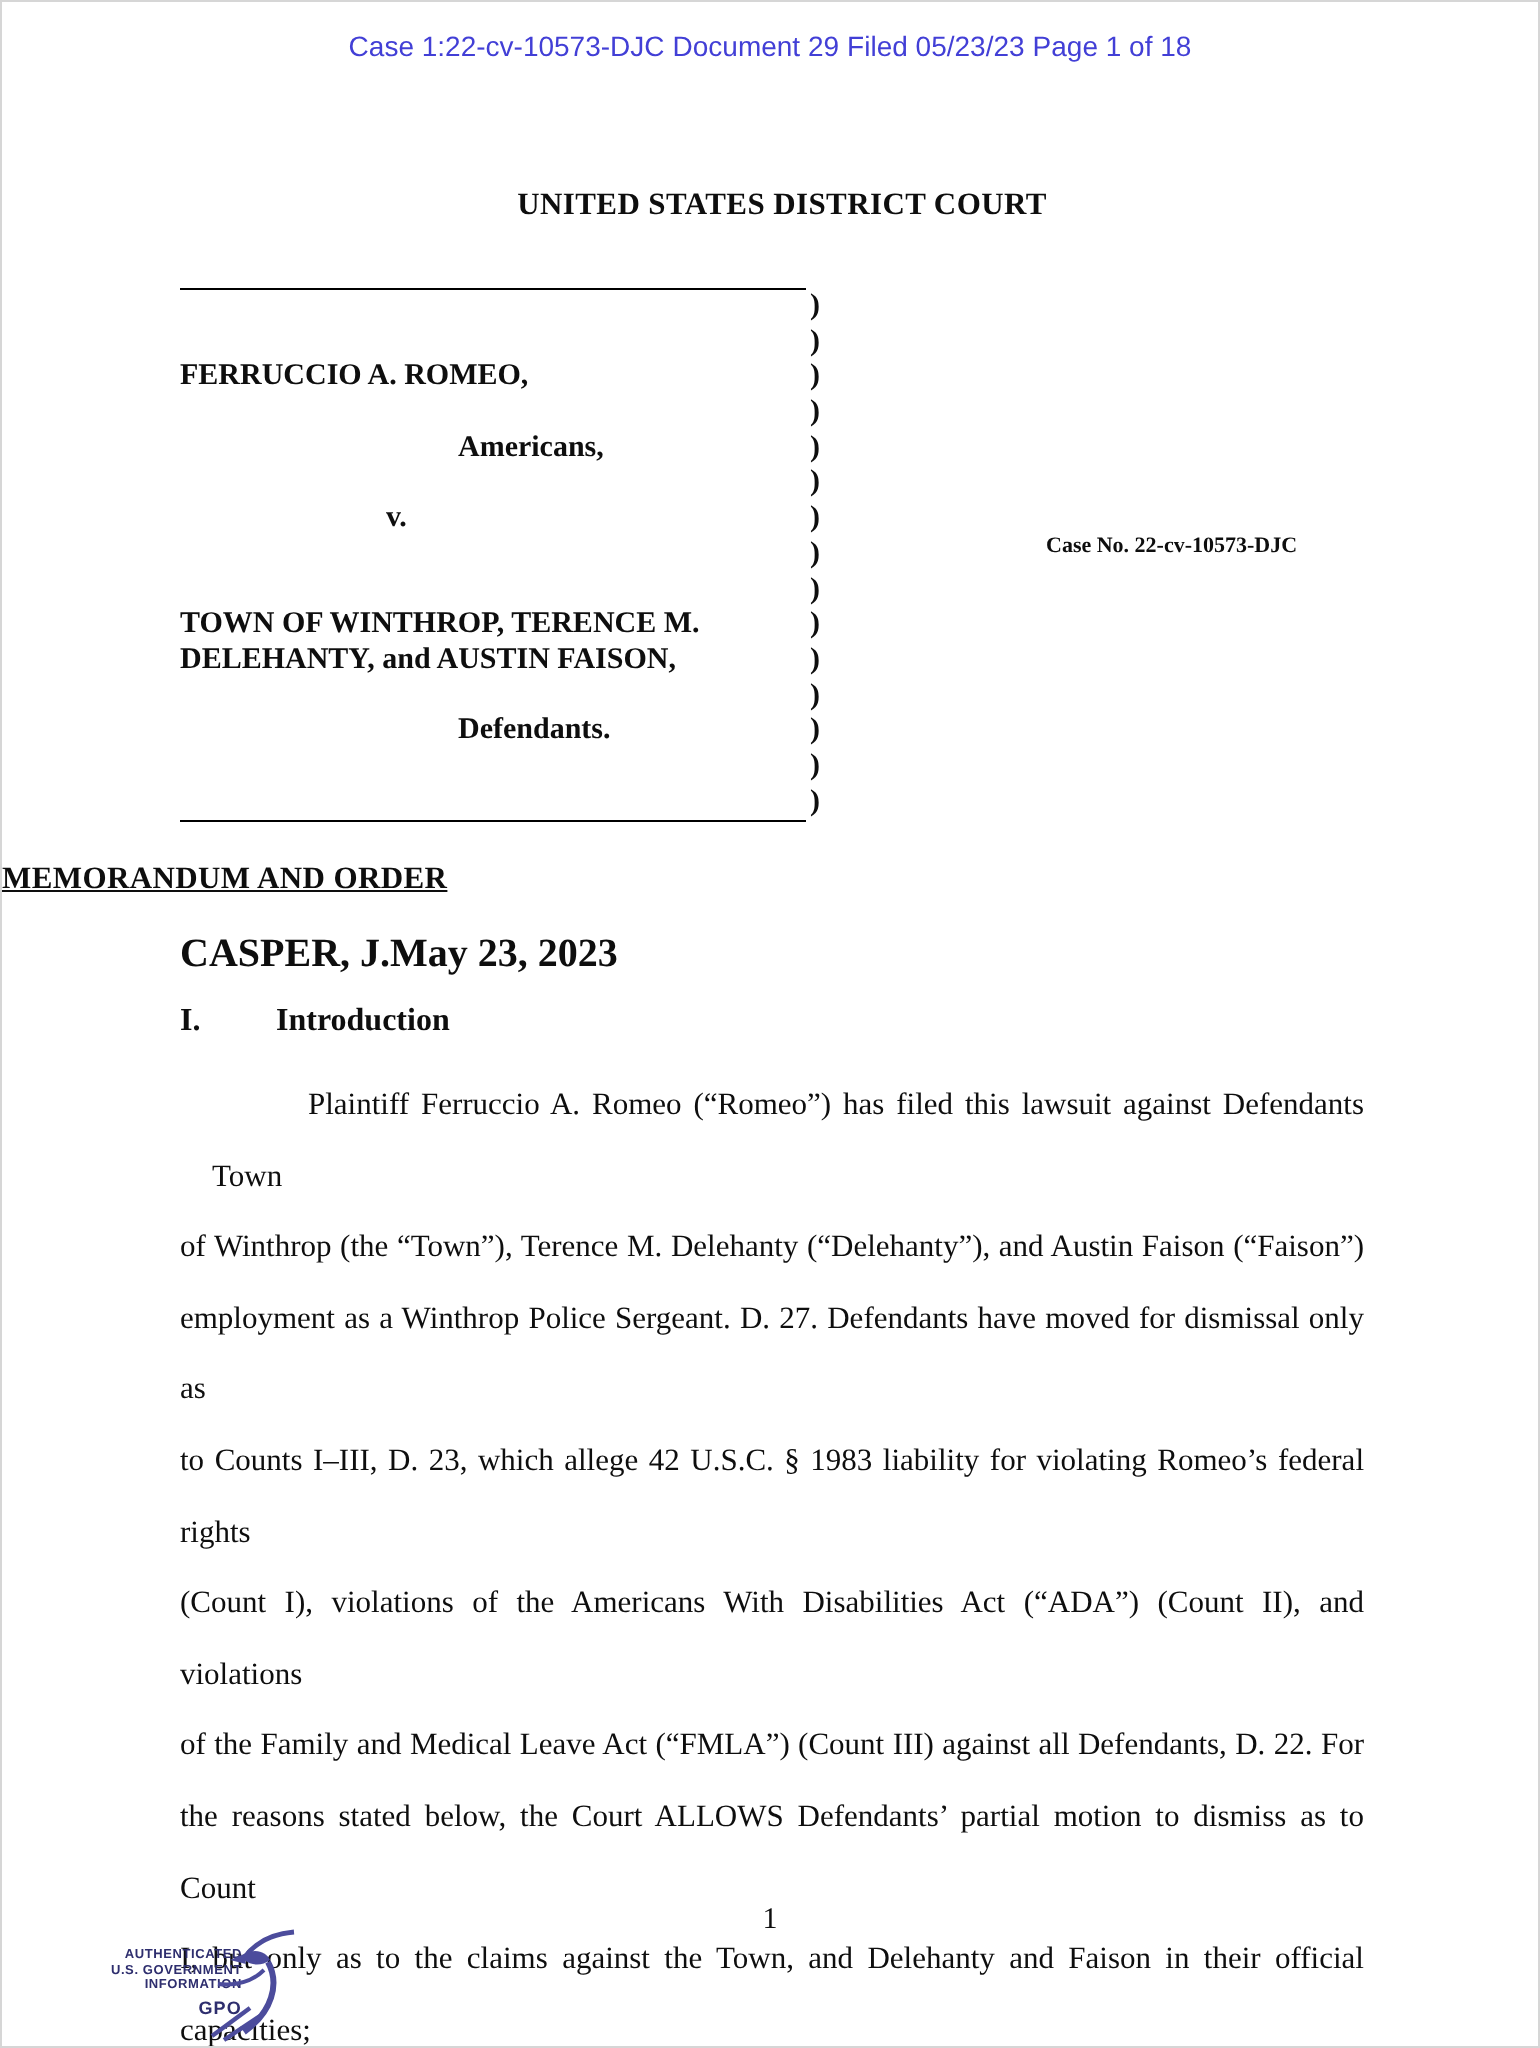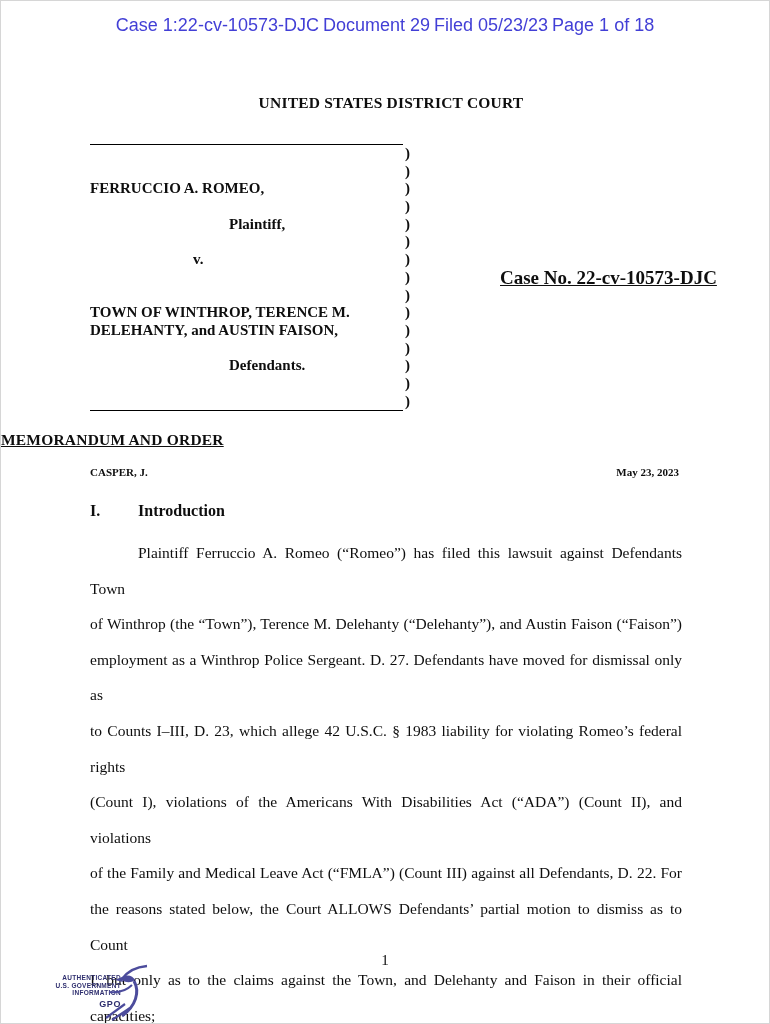--- a/index.html
+++ b/index.html
@@ -11,21 +11,21 @@
     border:1px solid #d6d6d6;
     font-family:"Liberation Serif","DejaVu Serif",serif;
     color:#0e0e0e;
     overflow:hidden;
   }
   
   .pdf-header {
     position:absolute; top:14px; left:0; right:0;
     display:flex; justify-content:center; gap:4px;
     font-family:"Liberation Sans","DejaVu Sans",sans-serif;
-    font-size:18px; color:#423fd6; white-space:nowrap;
+    font-size:14px; color:#423fd6; white-space:nowrap;
   }
   
   .court {
     position:absolute; top:92px; left:0; right:0;
     text-align:center; font-weight:bold;
     font-size:15.5px; line-height:19px; letter-spacing:0.2px;padding-left:12px;
   }
   
   .caption {
     position:absolute; left:89px; top:143px; width:313px;
@@ -36,50 +36,50 @@
     font-weight:bold; font-size:15px; line-height:17.7px;
     white-space:nowrap;
   }
   .cap-paren {
     position:absolute; left:315px; top:0;
     font-weight:bold; font-size:15px;
   }
   .ind-label { padding-left:139px; }
   .ind-v     { padding-left:103px; }
   .case-no {
-    position:absolute; left:499px; top:266px;
-    font-weight:bold; font-size:19px; white-space:nowrap;text-decoration:underline;
+    position:absolute; left:522px; top:266px;
+    font-weight:bold; font-size:11px; white-space:nowrap;
   }
   
   .order-title {
     position:absolute; top:430px; left:0; right:0;
     text-align:left; font-weight:bold; font-size:15.5px;
     text-decoration:underline; letter-spacing:0.2px;
   }
   .judge-row {
     position:absolute; top:465px; left:89px; right:90px;
-    display:flex; justify-content:space-between;
-    font-weight:bold; font-size:11px;font-family:Liberation Serif, serif;
+    display:flex; justify-content:flex-start;
+    font-weight:bold; font-size:20px;font-family:Liberation Serif, serif;
   }
   .section-head {
     position:absolute; top:501px; left:89px;
     font-weight:bold; font-size:16px;
   }
   .section-head .numeral { display:inline-block; width:48px; }
   
   .body-text {
     position:absolute; left:89px; top:534px; width:592px;
     font-size:15.5px;
   }
   .body-line {
     line-height:35.6px;
     text-align:justify;
     text-align-last:justify;
   }
-  .body-line.first { text-indent:48px; }
+  .body-line.first { text-indent:48px;margin-left:16px; }
   
   .page-number {
     position:absolute; top:951px; left:0; right:0;
     text-align:center; font-size:15px;
   }
   .seal {
     position:absolute; left:44px; top:962px; width:104px; height:58px;
   }
   .seal-text {
     position:absolute; left:10px; top:11px; width:66px;
@@ -116,21 +116,21 @@
     <div class="cap-row">
         <span class="cap-paren">)</span>
       </div>
     <div class="cap-row">
         <span class="cap-paren">)</span>
       </div>
     <div class="cap-row"><span>FERRUCCIO A. ROMEO,</span><span class="cap-paren">)</span></div>
     <div class="cap-row">
         <span class="cap-paren">)</span>
       </div>
-    <div class="cap-row ind-label"><span>Plaintiff,</span><span class="cap-paren">)</span></div>
+    <div class="cap-row ind-label"><span>Americans,</span><span class="cap-paren">)</span></div>
     <div class="cap-row">
         <span class="cap-paren">)</span>
       </div>
     <div class="cap-row ind-v"><span>v.</span><span class="cap-paren">)</span></div>
     <div class="cap-row">
         <span class="cap-paren">)</span>
       </div>
     <div class="cap-row">
         <span class="cap-paren">)</span>
       </div>

